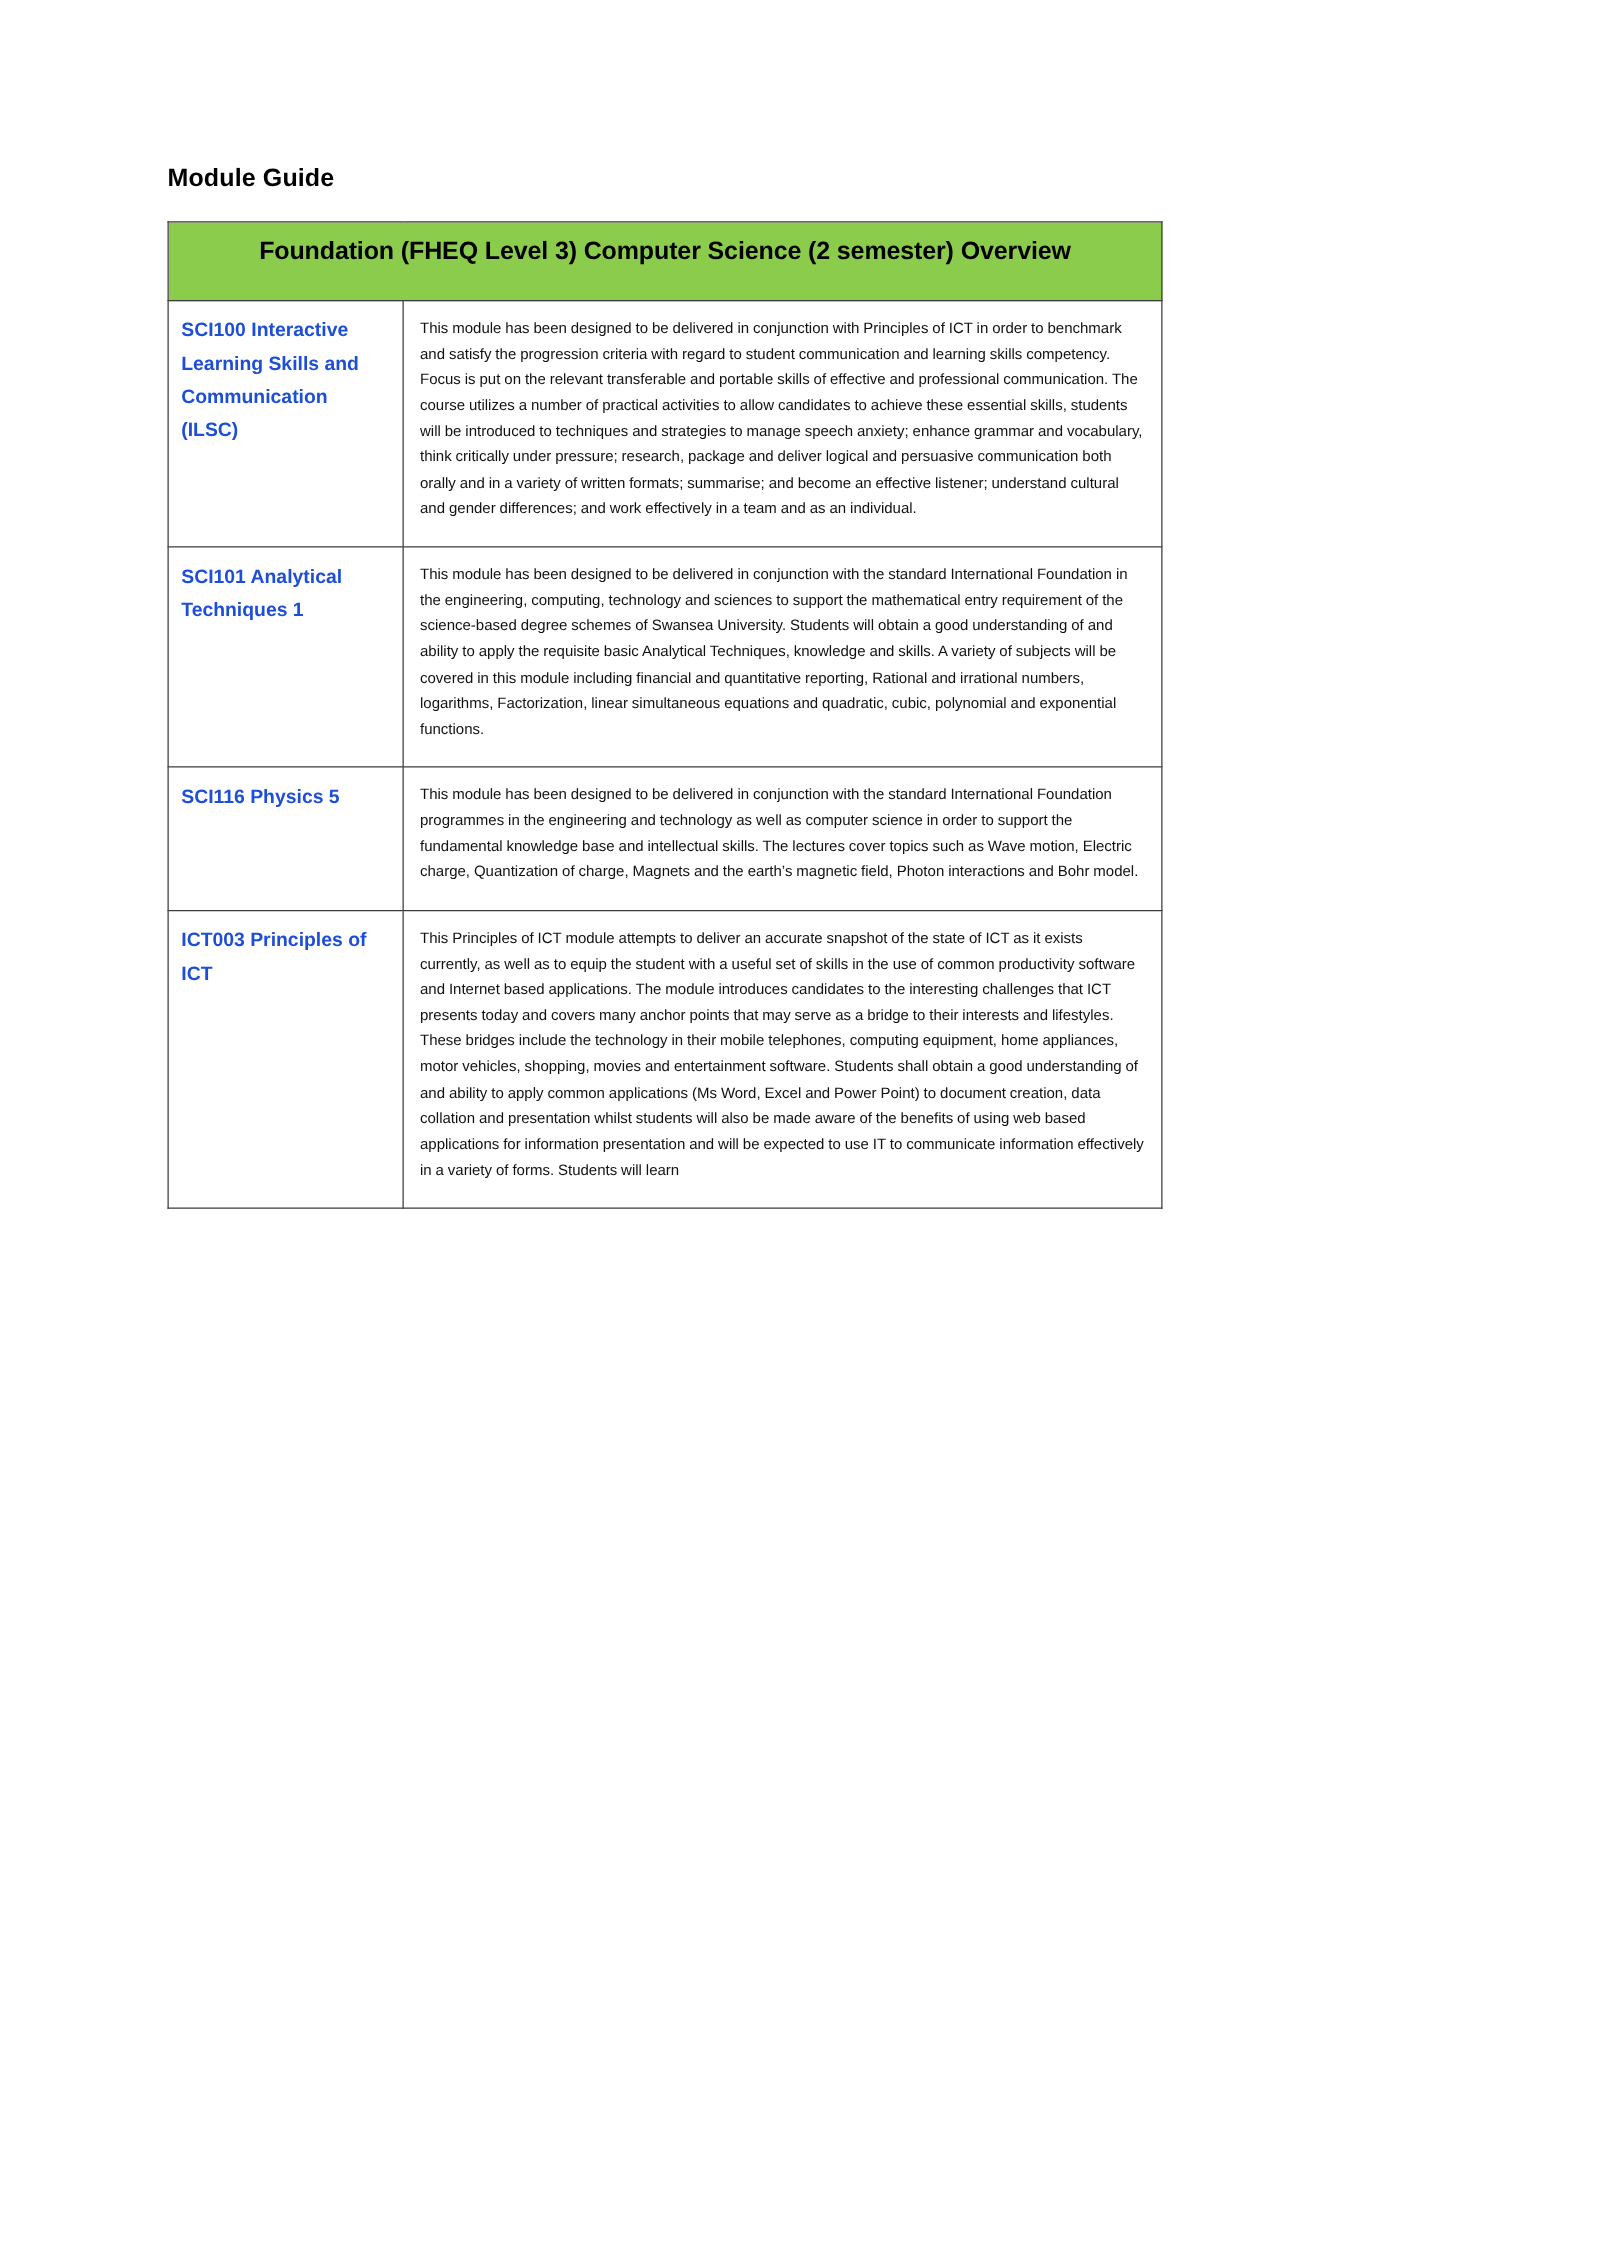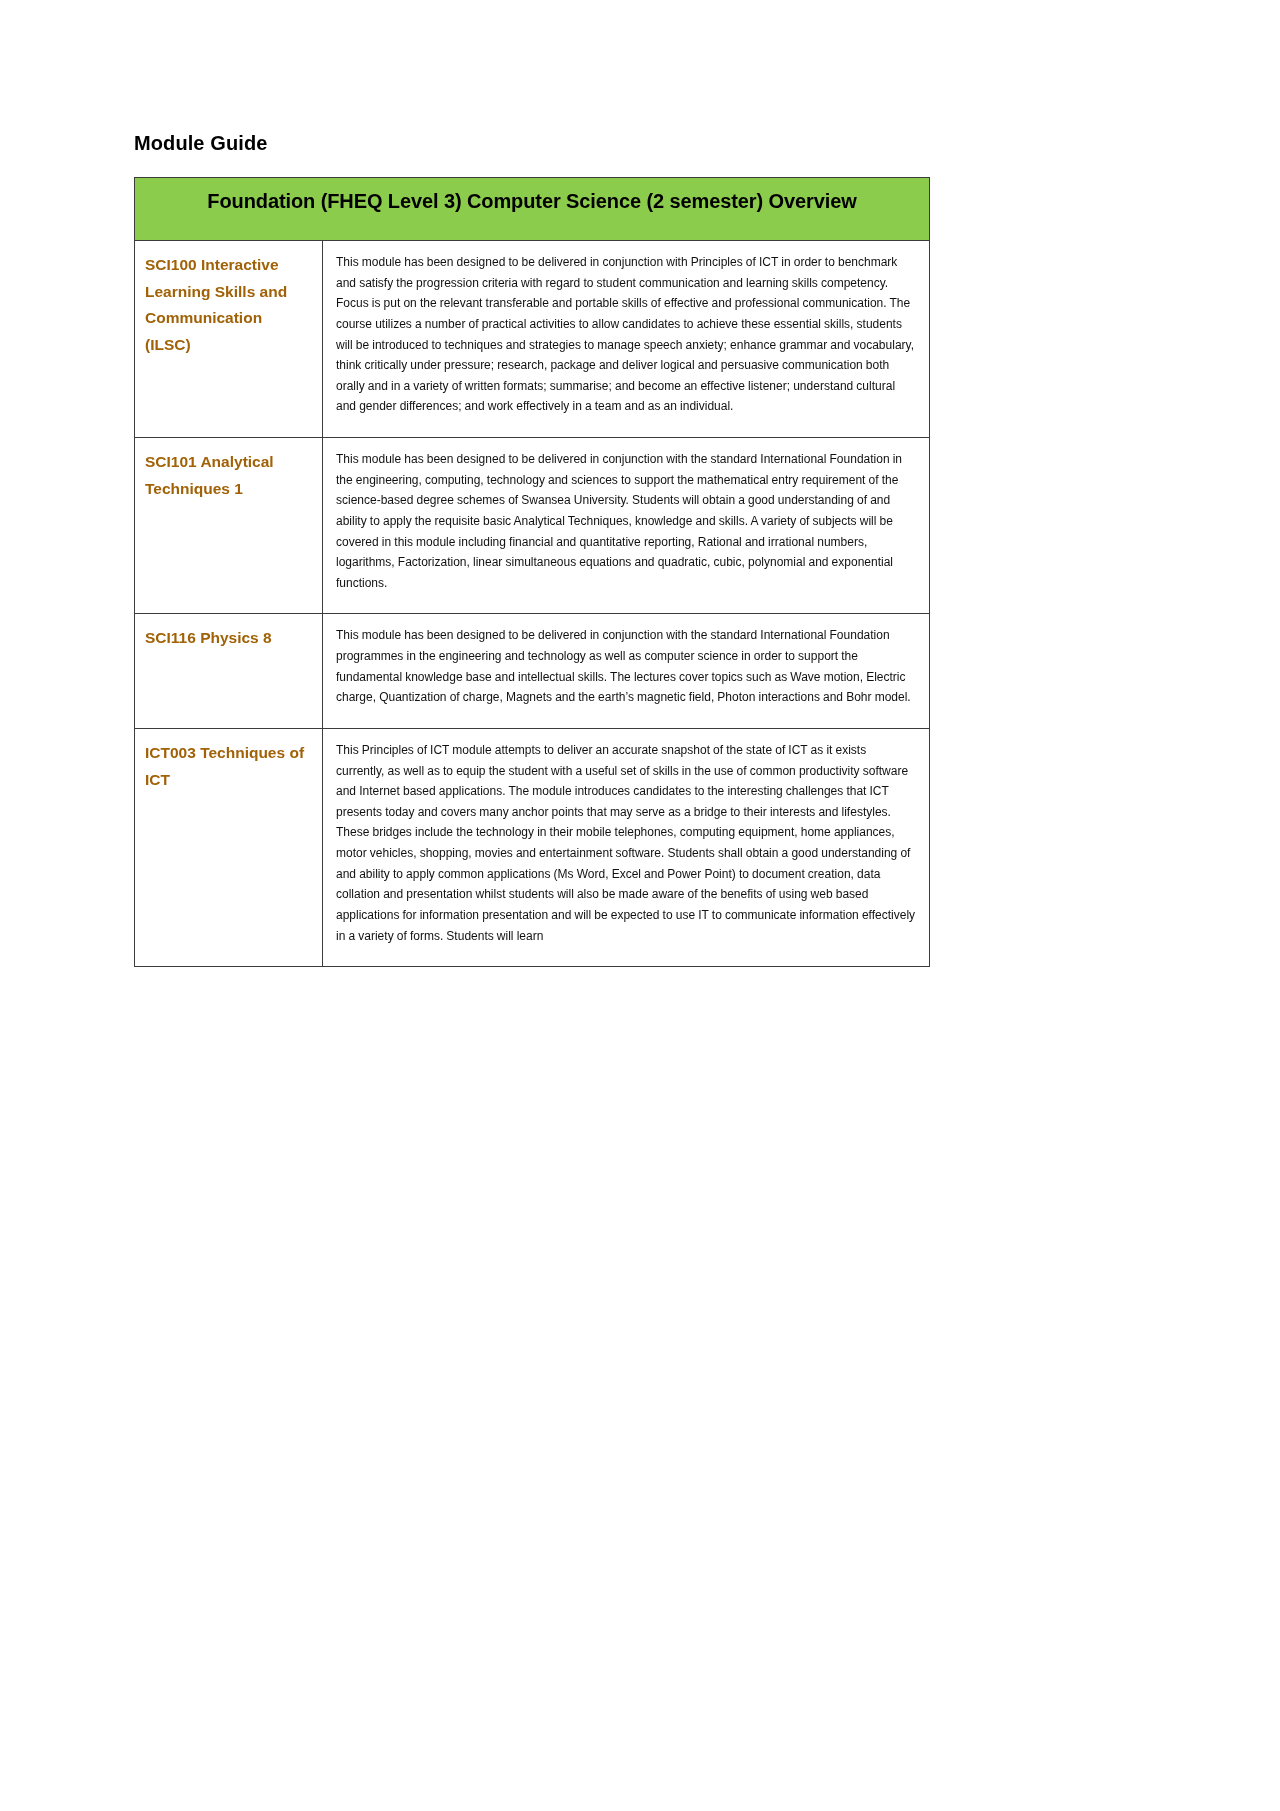--- a/index.html
+++ b/index.html
@@ -75,21 +75,21 @@
   }
   .code-cell {
     width: 188px;
     padding: 11px 10px 14px 10px !important;
   }
   .code-text {
     font-family: "Liberation Sans", sans-serif;
     font-size: 15.5px;
     font-weight: bold;
     line-height: 1.72;
-    color: #a16207;
+    color: #1d4ed8;
   }
   .desc-cell {
     padding: 11px 13px 20px 13px !important;
   }
   .desc-text {
     font-family: "Liberation Sans", sans-serif;
     font-size: 12px;
     font-weight: normal;
     line-height: 1.72;
     color: #111111;
@@ -131,30 +131,30 @@
         <td class="code-cell">
           <div class="code-text">SCI101 Analytical Techniques 1</div>
         </td>
         <td class="desc-cell">
           <div class="desc-text">This module has been designed to be delivered in conjunction with the standard International Foundation in the engineering, computing, technology and sciences to support the mathematical entry requirement of the science-based degree schemes of Swansea University. Students will obtain a good understanding of and ability to apply the requisite basic Analytical Techniques, knowledge and skills. A variety of subjects will be covered in this module including financial and quantitative reporting, Rational and irrational numbers, logarithms, Factorization, linear simultaneous equations and quadratic, cubic, polynomial and exponential functions.</div>
         </td>
       </tr>
 
       <tr>
         <td class="code-cell">
-          <div class="code-text">SCI116 Physics 8</div>
+          <div class="code-text">SCI116 Physics 5</div>
         </td>
         <td class="desc-cell">
           <div class="desc-text">This module has been designed to be delivered in conjunction with the standard International Foundation programmes in the engineering and technology as well as computer science in order to support the fundamental knowledge base and intellectual skills. The lectures cover topics such as Wave motion, Electric charge, Quantization of charge, Magnets and the earth’s magnetic field, Photon interactions and Bohr model.</div>
         </td>
       </tr>
 
       <tr>
         <td class="code-cell">
-          <div class="code-text">ICT003 Techniques of ICT</div>
+          <div class="code-text">ICT003 Principles of ICT</div>
         </td>
         <td class="desc-cell">
           <div class="desc-text">This Principles of ICT module attempts to deliver an accurate snapshot of the state of ICT as it exists currently, as well as to equip the student with a useful set of skills in the use of common productivity software and Internet based applications. The module introduces candidates to the interesting challenges that ICT presents today and covers many anchor points that may serve as a bridge to their interests and lifestyles. These bridges include the technology in their mobile telephones, computing equipment, home appliances, motor vehicles, shopping, movies and entertainment software. Students shall obtain a good understanding of and ability to apply common applications (Ms Word, Excel and Power Point) to document creation, data collation and presentation whilst students will also be made aware of the benefits of using web based applications for information presentation and will be expected to use IT to communicate information effectively in a variety of forms. Students will learn</div>
         </td>
       </tr>
 
     </tbody>
   </table>
 
 </div>

